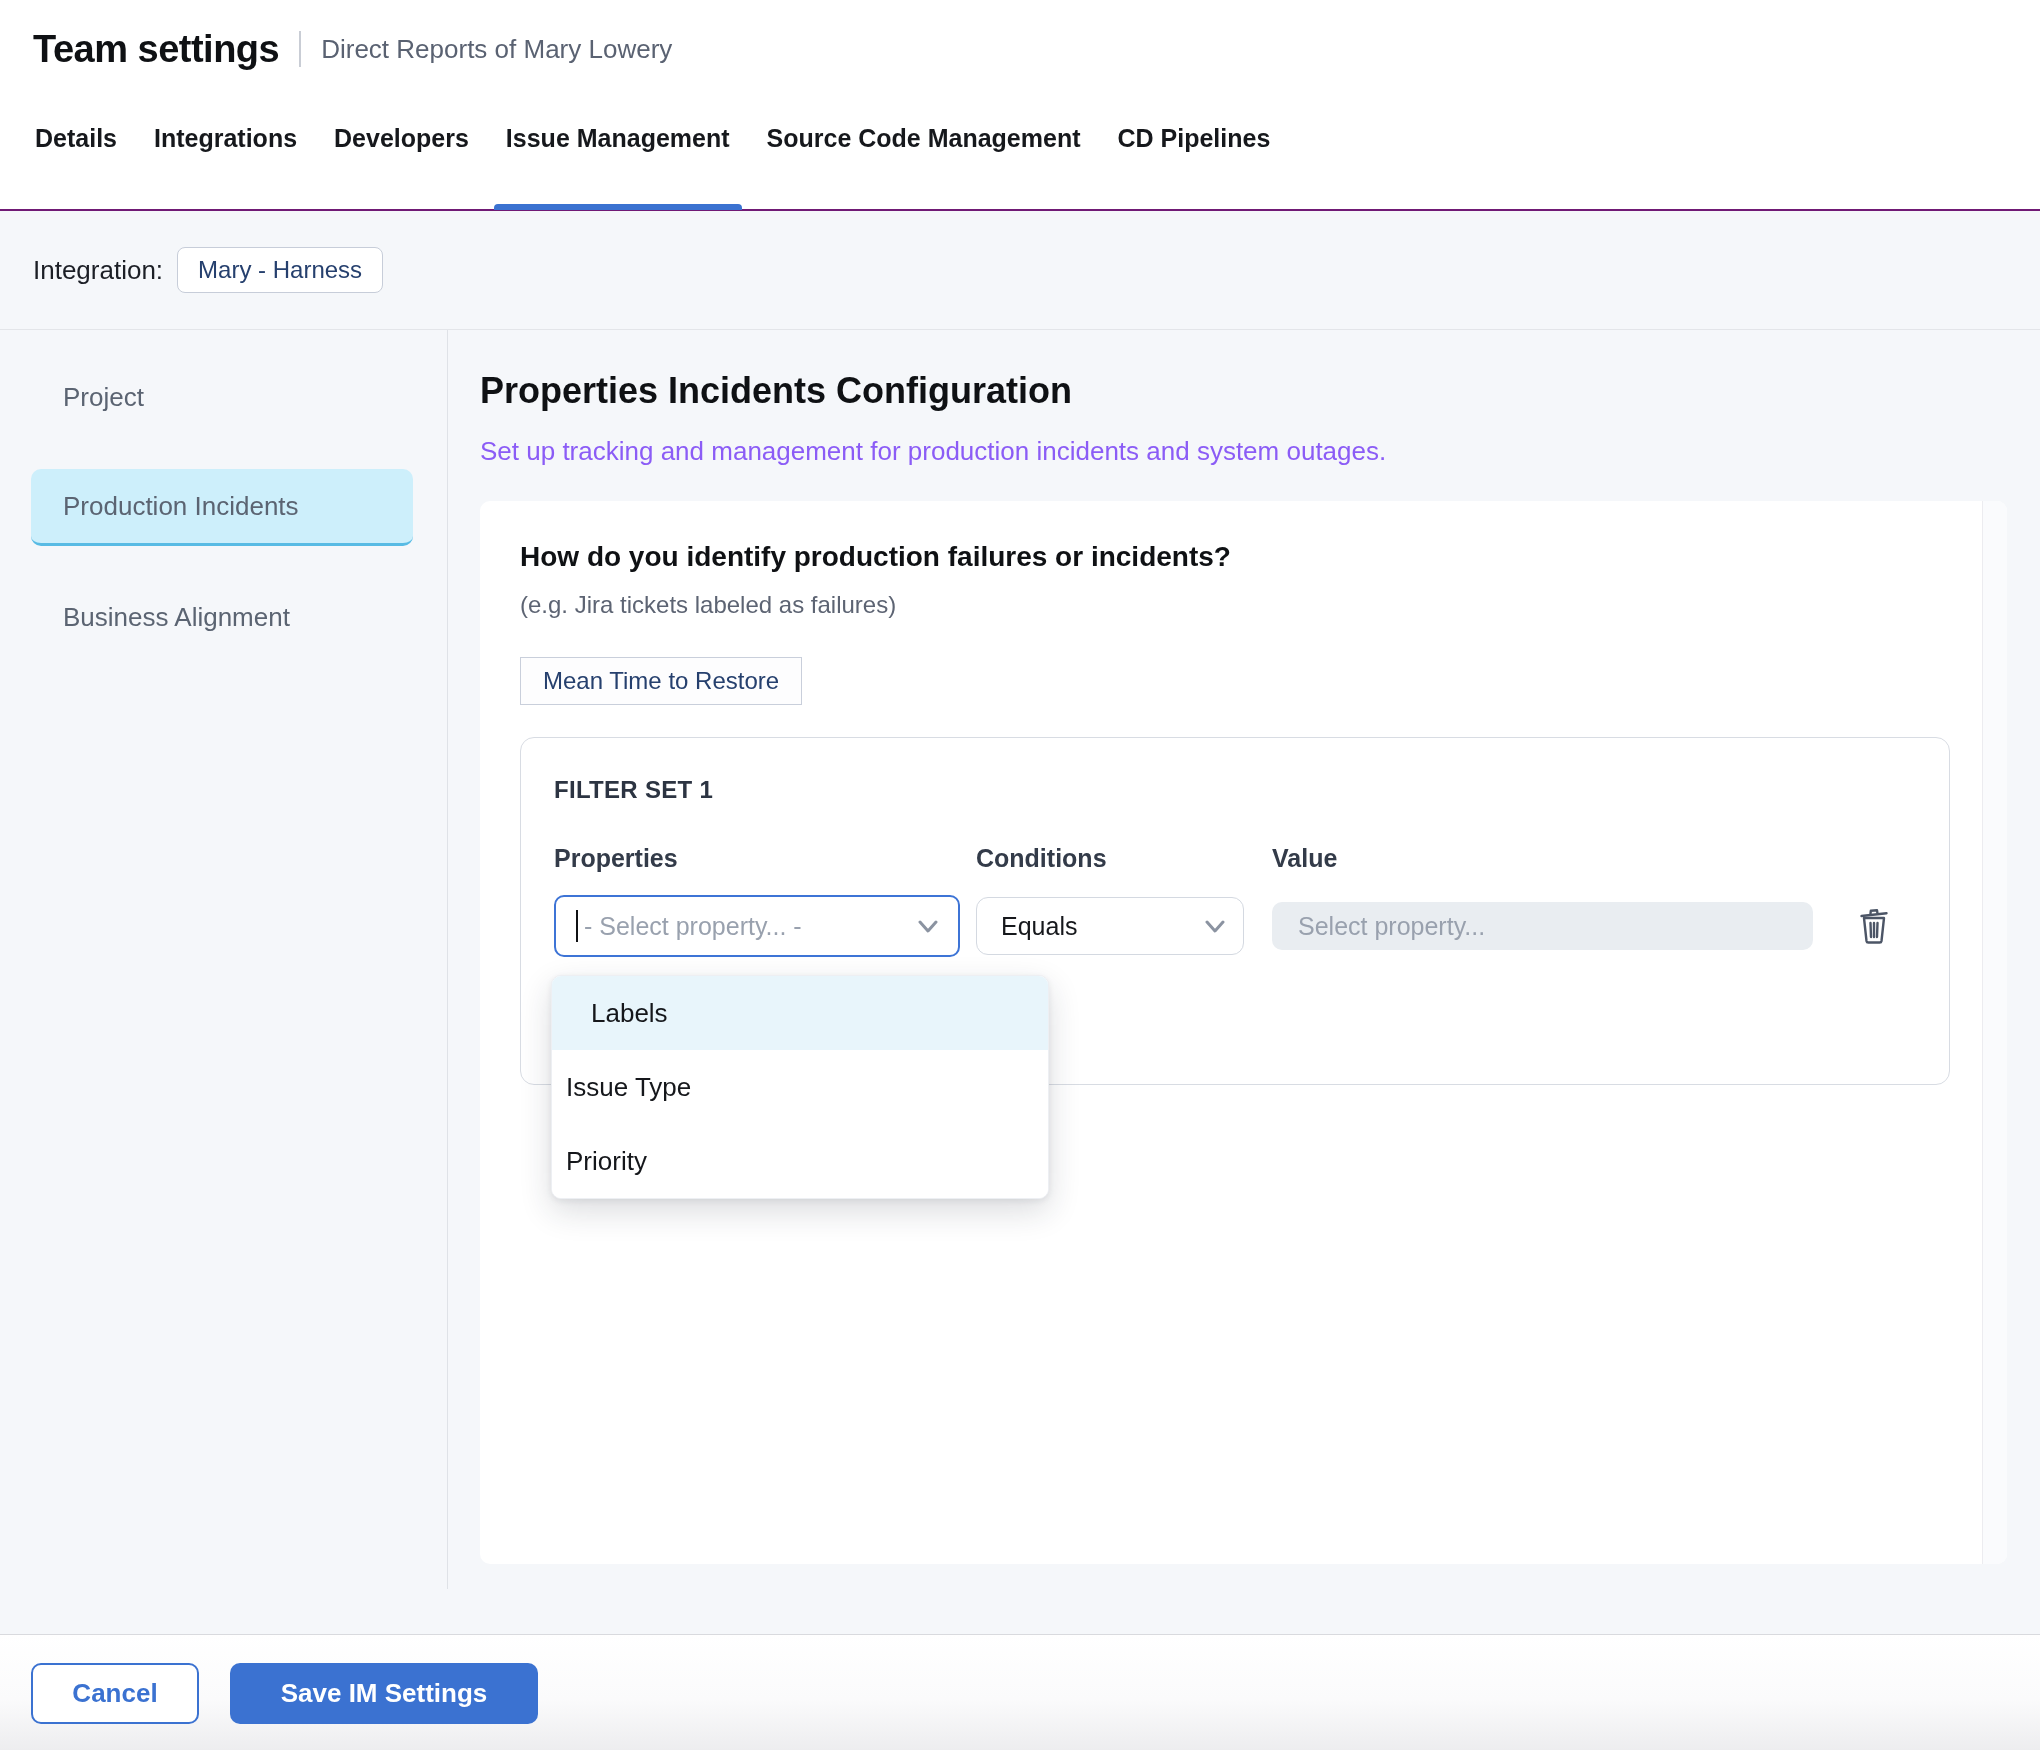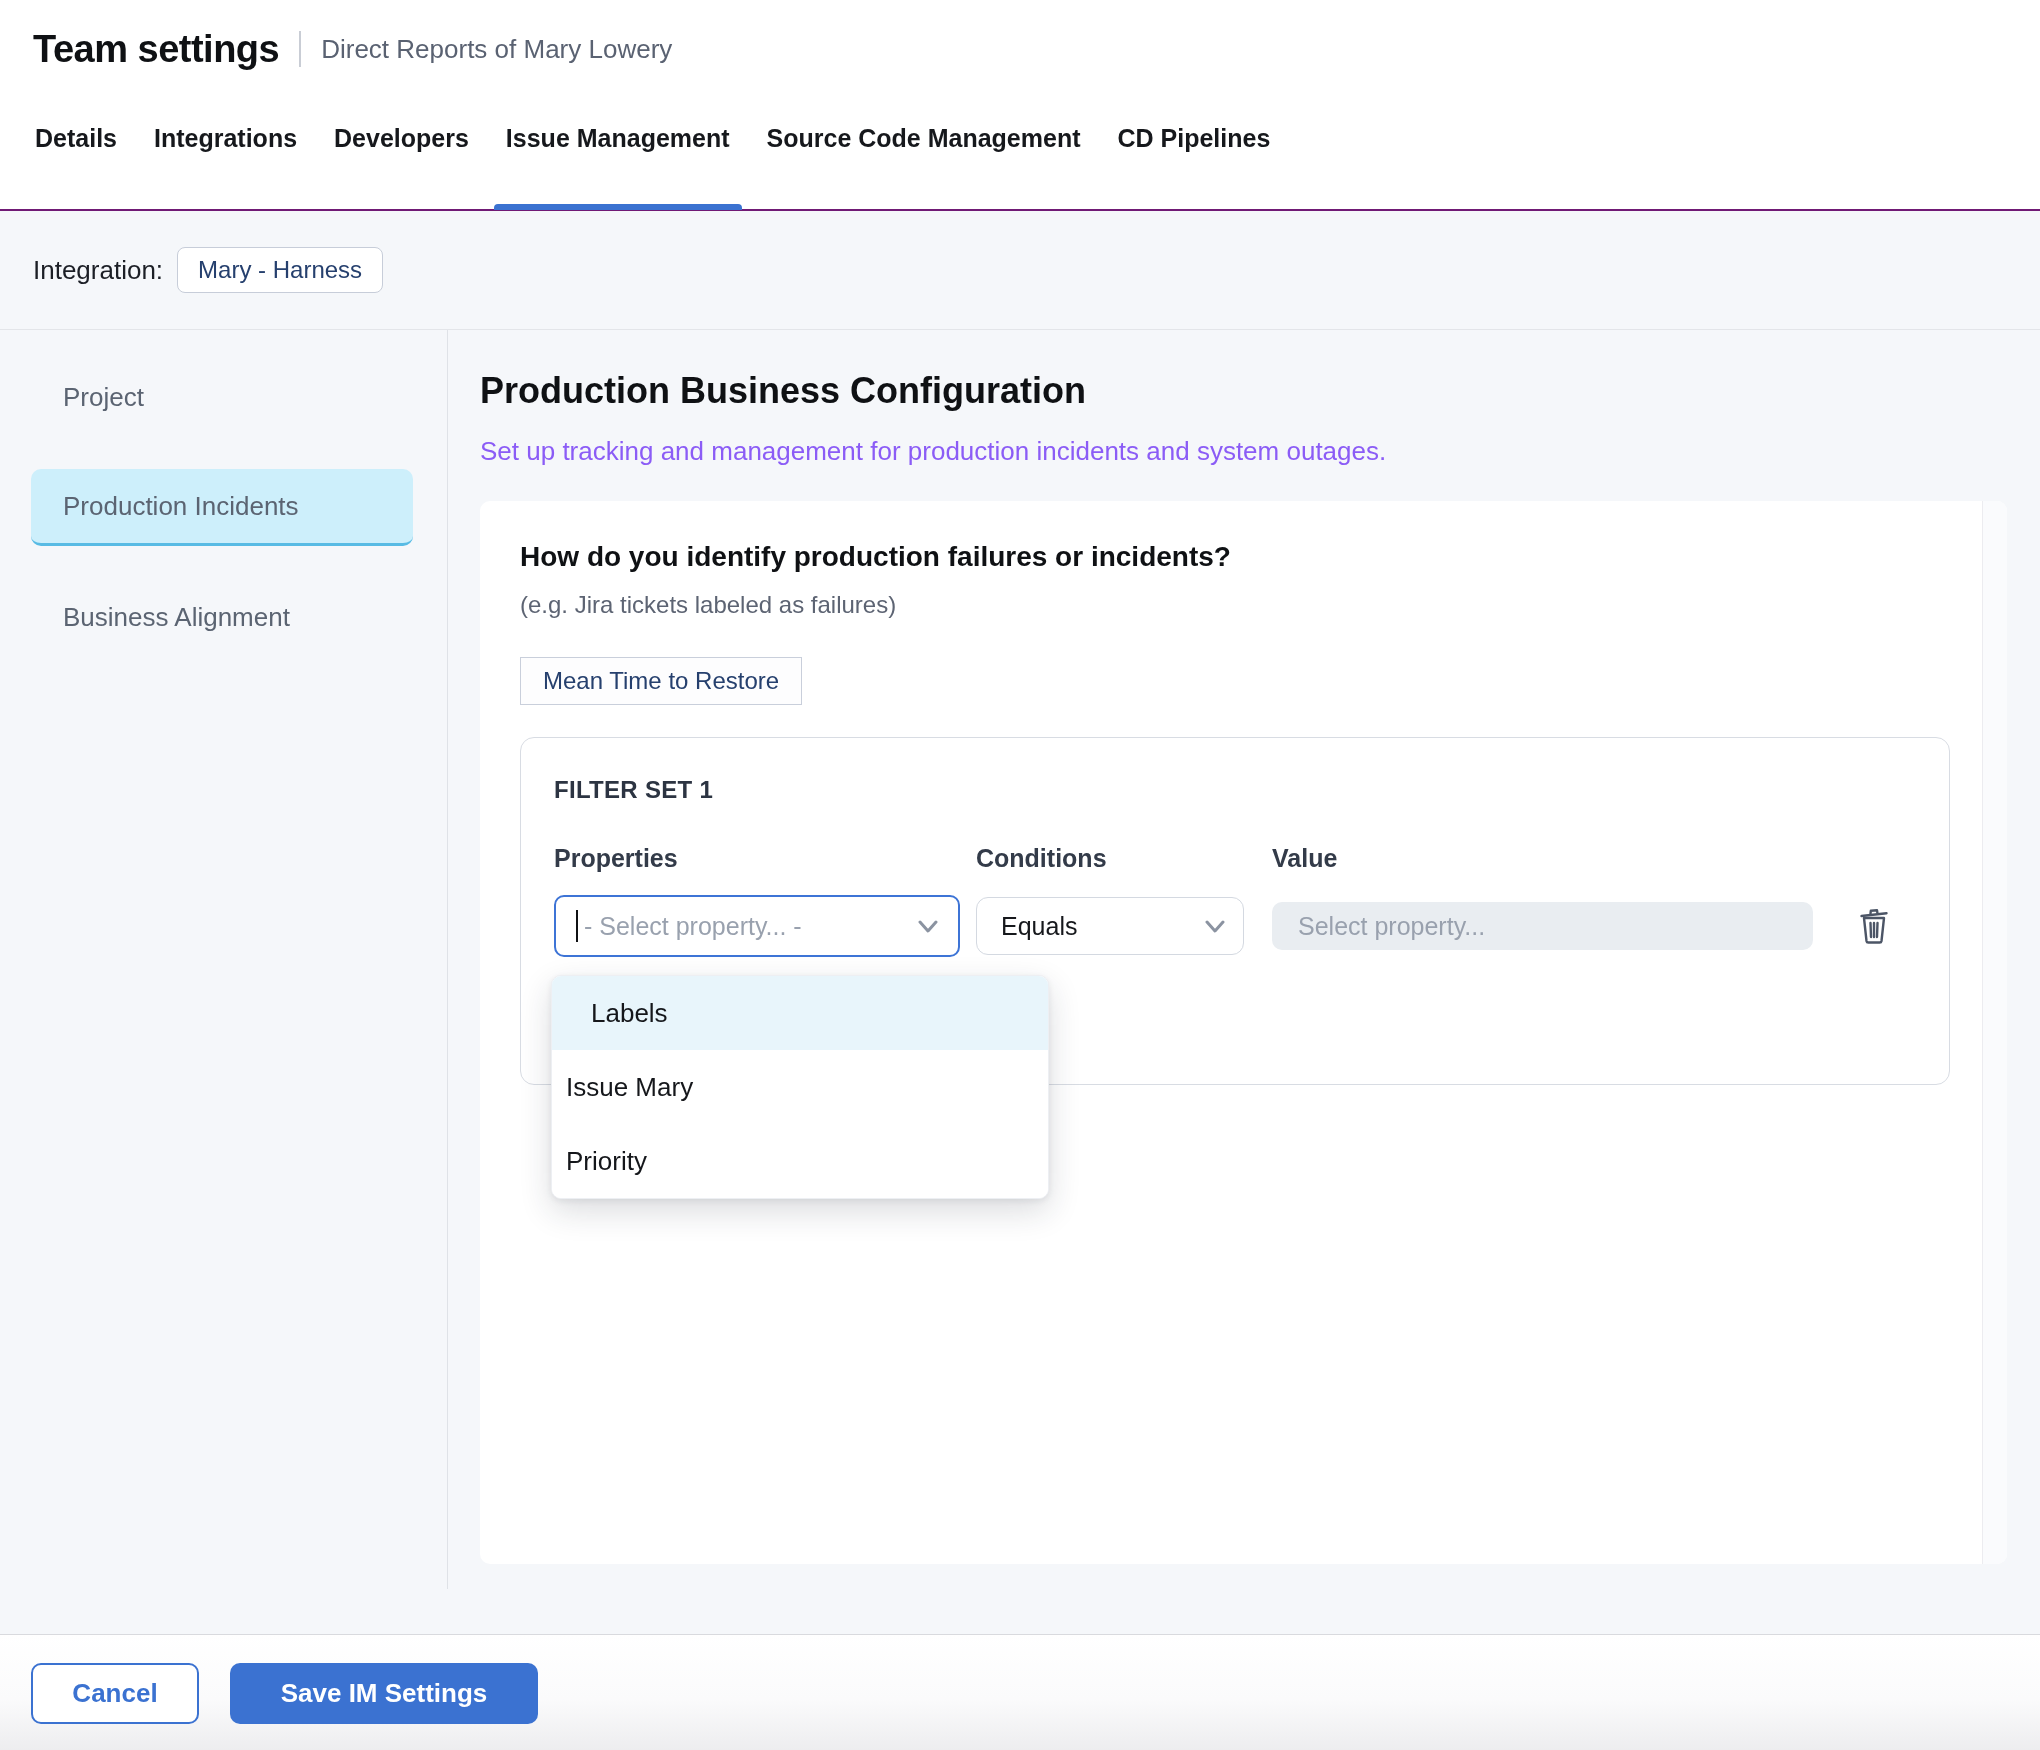--- a/index.html
+++ b/index.html
@@ -120,21 +120,21 @@
     <div class="body-row">
       <div class="vline"></div>
 
       <div class="sidebar">
         <div class="side-item">Project</div>
         <div class="side-item selected">Production Incidents</div>
         <div class="side-item">Business Alignment</div>
       </div>
 
       <div class="main">
-        <h2 class="main-title">Production Business Configuration</h2>
+        <h2 class="main-title">Properties Incidents Configuration</h2>
         <p class="main-sub">Set up tracking and management for production incidents and system outages.</p>
 
         <div class="card">
           <div class="scroll-gutter"></div>
           <div class="card-inner">
             <h3 class="card-question">How do you identify production failures or incidents?</h3>
             <p class="card-hint">(e.g. Jira tickets labeled as failures)</p>
             <span class="metric-chip">Mean Time to Restore</span>
 
             <div class="filter-card">
@@ -186,21 +186,21 @@
             </div>
 
           </div>
         </div>
       </div>
     </div>
   </div>
 
   <div class="dropdown">
     <div class="dd-item hl">Labels</div>
-    <div class="dd-item">Issue Mary</div>
+    <div class="dd-item">Issue Type</div>
     <div class="dd-item">Priority</div>
   </div>
 
   <div class="footer">
     <button class="btn btn-cancel">Cancel</button>
     <button class="btn btn-save">Save IM Settings</button>
   </div>
 
 </div>
 

